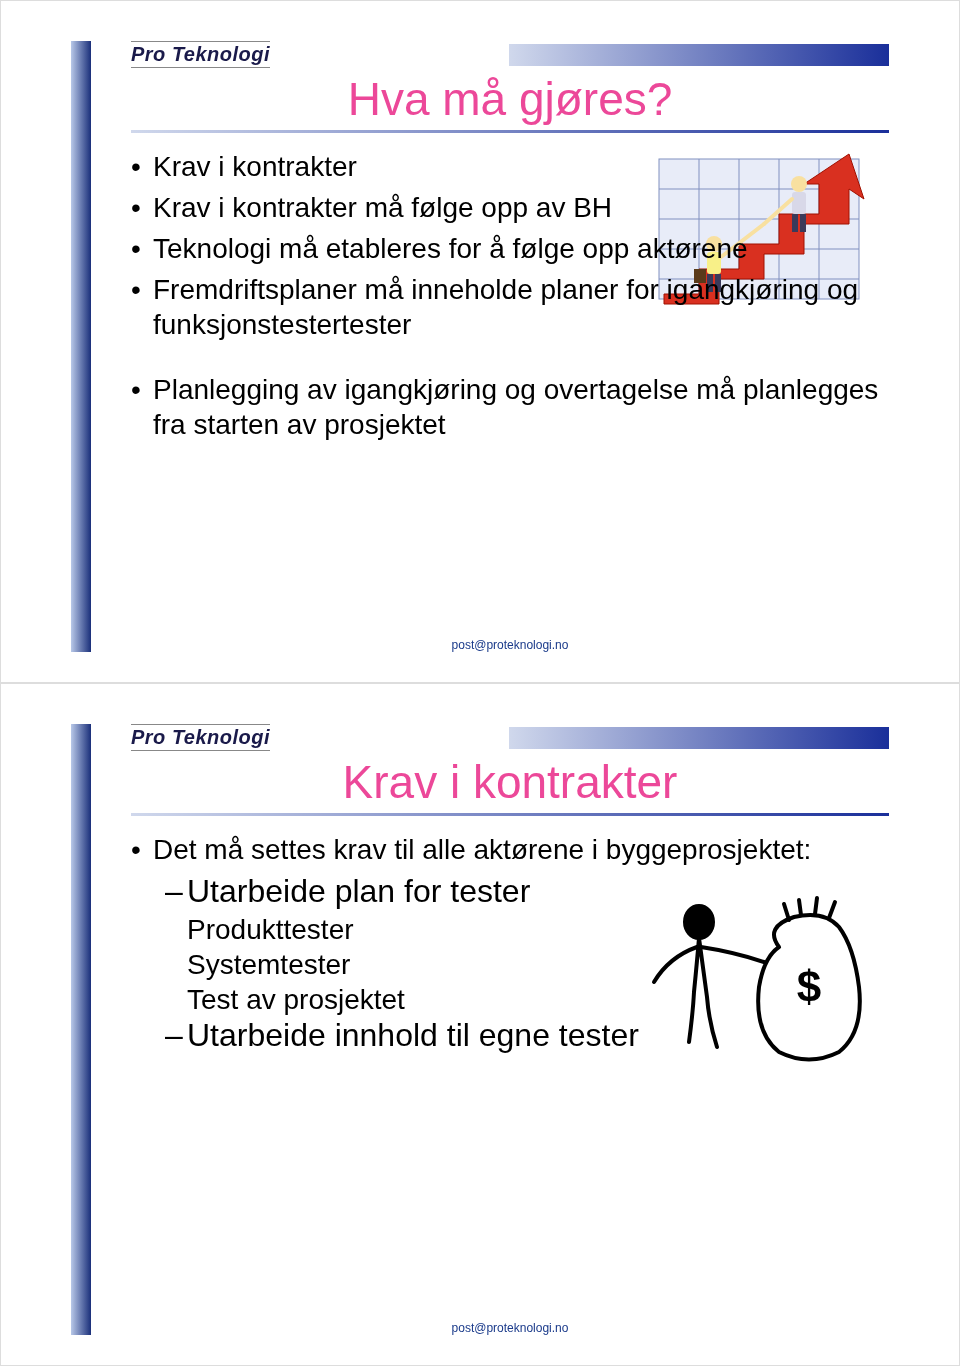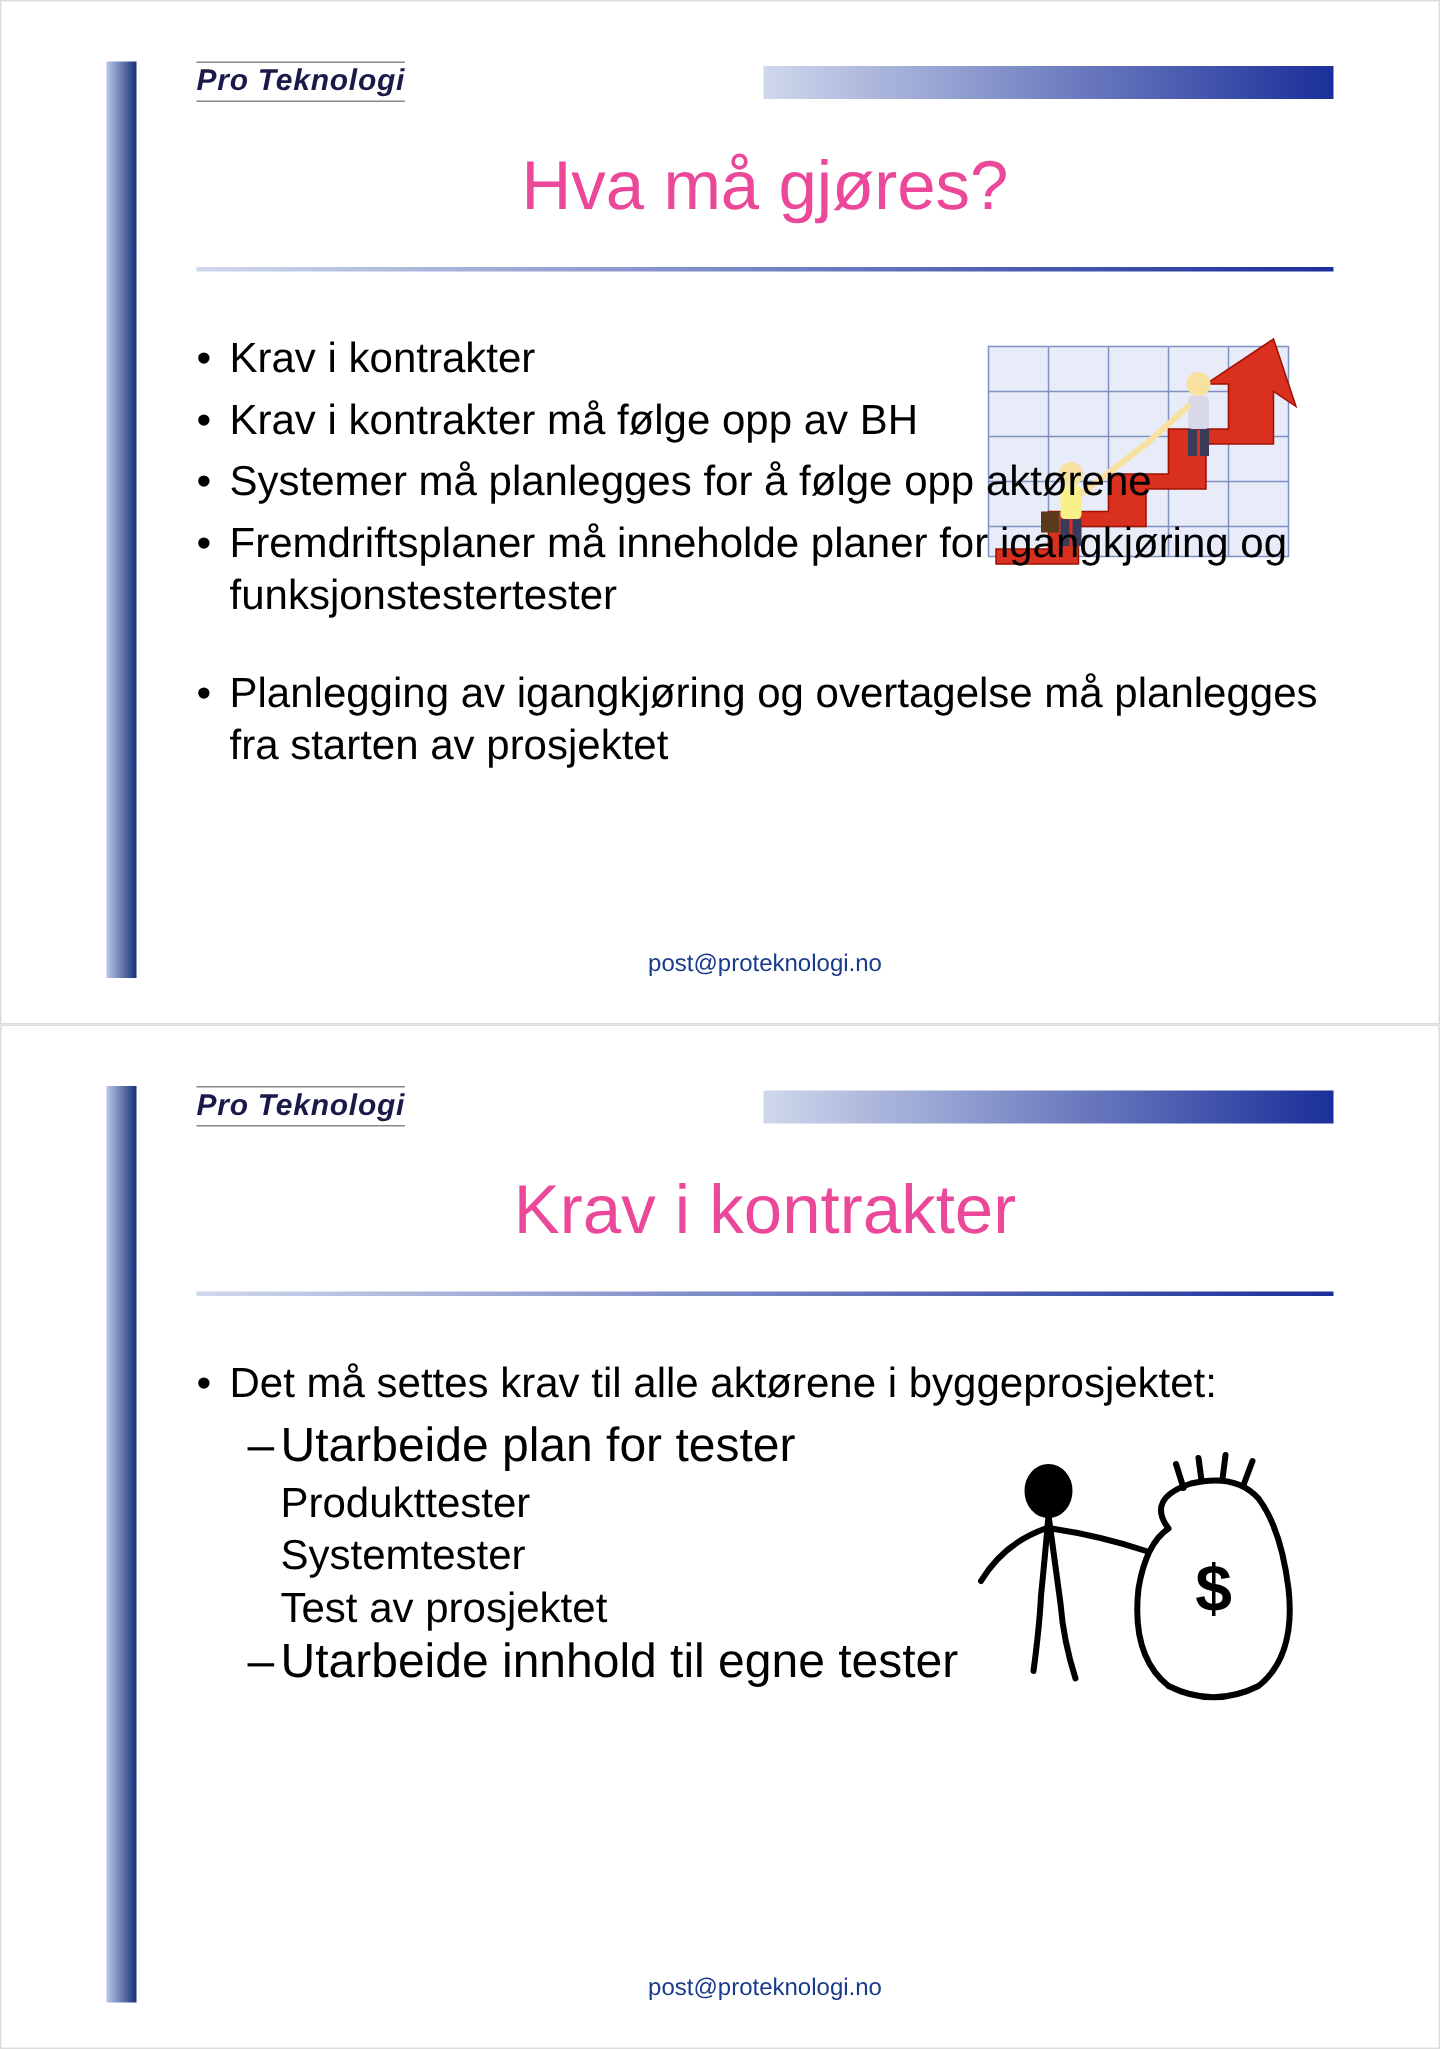--- a/index.html
+++ b/index.html
@@ -19,21 +19,20 @@
   .left-bar {
     width: 20px;
     background: linear-gradient(to right, #b8c8e8, #1a2f7a);
     margin-right: 40px;
     flex-shrink: 0;
   }
   .slide-body {
     flex: 1;
     display: flex;
     flex-direction: column;
-    gap: 24px;
   }
   .header-row {
     display: flex;
     justify-content: space-between;
     align-items: center;
     margin-bottom: 4px;
   }
   .logo {
     font-family: Arial, Helvetica, sans-serif;
     font-weight: bold;
@@ -103,21 +102,21 @@
   }
   .sub-text {
     display: block;
     padding-left: 56px;
     font-size: 28px;
     line-height: 1.25;
   }
   .spacer { height: 24px; }
   .footer-email {
     text-align: center;
-    font-size: 16px;
+    font-size: 12px;
     color: #1a3a8a;
     margin-top: auto;
   }
   .clip1, .clip2 {
     position: absolute;
   }
   .clip1 { right: 10px; top: 0; }
   .clip2 { right: 10px; top: 60px; }
 </style>
 </head>
@@ -162,21 +161,21 @@
             <rect x="151" y="65" width="6" height="18" fill="#3a3a5a"></rect>
             <line x1="143" y1="50" x2="115" y2="75" stroke="#f8e0a0" stroke-width="4" stroke-linecap="round"></line>
           </g>
           <line x1="72" y1="108" x2="115" y2="75" stroke="#f8e0a0" stroke-width="4" stroke-linecap="round"></line>
         </svg>
       </div>
 
       <ul class="top-list">
         <li>Krav i kontrakter</li>
         <li>Krav i kontrakter må følge opp av BH</li>
-        <li>Systemer må planlegges for å følge opp aktørene</li>
+        <li>Teknologi må etableres for å følge opp aktørene</li>
         <li>Fremdriftsplaner må inneholde planer for igangkjøring og funksjonstestertester</li>
       </ul>
       <div class="spacer"></div>
       <ul class="top-list">
         <li>Planlegging av igangkjøring og overtagelse må planlegges fra starten av prosjektet</li>
       </ul>
     </div>
     <div class="footer-email">post@proteknologi.no</div>
   </div>
 </div>

